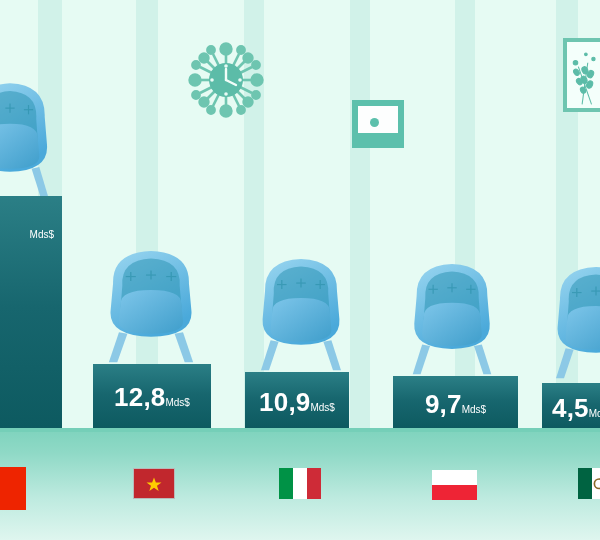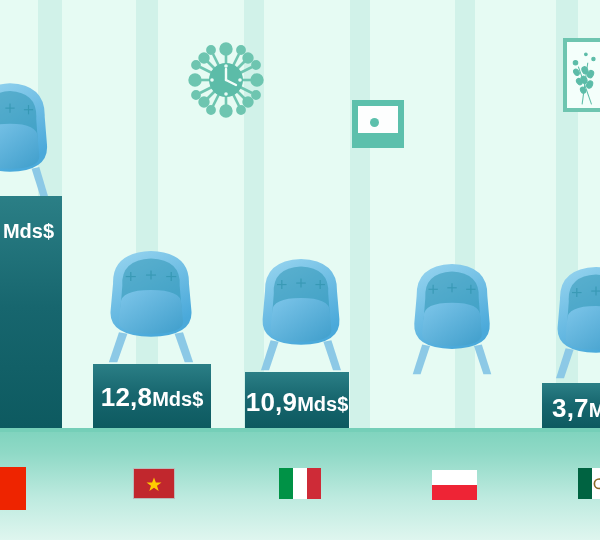--- a/index.html
+++ b/index.html
@@ -34,21 +34,21 @@
   .floor{position:absolute;left:0;top:428px;width:600px;height:112px;
          background:linear-gradient(180deg,#7ed3bd 0%,#8fd9c6 22%,#bdeadf 62%,#dff6ef 100%);}
   .floor-top{position:absolute;left:0;top:428px;width:600px;height:4px;background:#75cfb8;}
 
   
   .bar{position:absolute;bottom:112px;
        background:linear-gradient(180deg,#2b7f86 0%,#17666e 48%,#0d5a60 100%);}
   .bar .lbl{position:absolute;left:0;width:100%;
             color:#ffffff;white-space:nowrap;text-align:center;}
   .bar .lbl .num{font-weight:bold;font-size:26px;letter-spacing:.2px;}
-  .bar .lbl .unit{font-weight:700;font-size:20px;}
+  .bar .lbl .unit{font-weight:400;font-size:10px;}
 
   
   .bar.b1 .lbl{text-align:right;padding-right:8px;box-sizing:border-box;}
 
   
   .chair{position:absolute;}
   .chair svg{display:block;width:100%;height:100%;}
 
   
   .flag{position:absolute;overflow:hidden;}
@@ -290,24 +290,29 @@
       <span class="num">12,8</span><span class="unit">Mds$</span>
     </div>
   </div>
 
   <div class="bar b3" style="left:245px;width:104px;height:56px;">
     <div class="lbl" style="top:15px;">
       <span class="num">10,9</span><span class="unit">Mds$</span>
     </div>
   </div>
 
+  <div class="bar b4" style="left:393px;width:125px;height:52px;">
+    <div class="lbl" style="top:13px;">
+      <span class="num">9,7</span><span class="unit">Mds$</span>
+    </div>
+  </div>
 
   <div class="bar b5" style="left:542px;width:62px;height:45px;">
     <div class="lbl" style="top:10px;text-align:left;padding-left:10px;box-sizing:border-box;">
-      <span class="num">3,7</span><span class="unit">Mds$</span>
+      <span class="num">4,5</span><span class="unit">Mds$</span>
     </div>
   </div>
 
   <div class="floor"></div>
   <div class="floor-top"></div>
 
   <div class="flag" style="left:-8px;top:467px;width:34px;height:43px;">
     <div class="f" style="background:#ee2400;"></div>
   </div>
 

